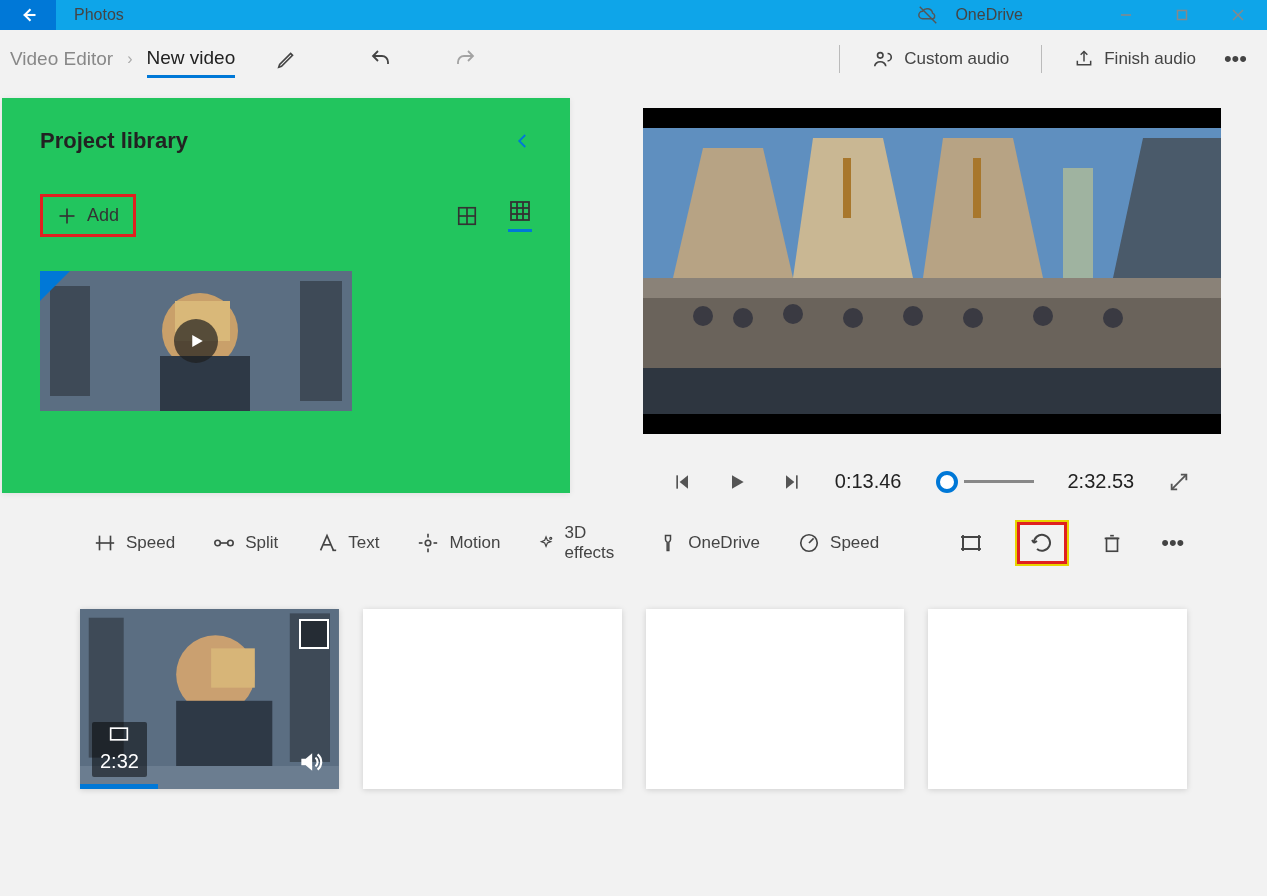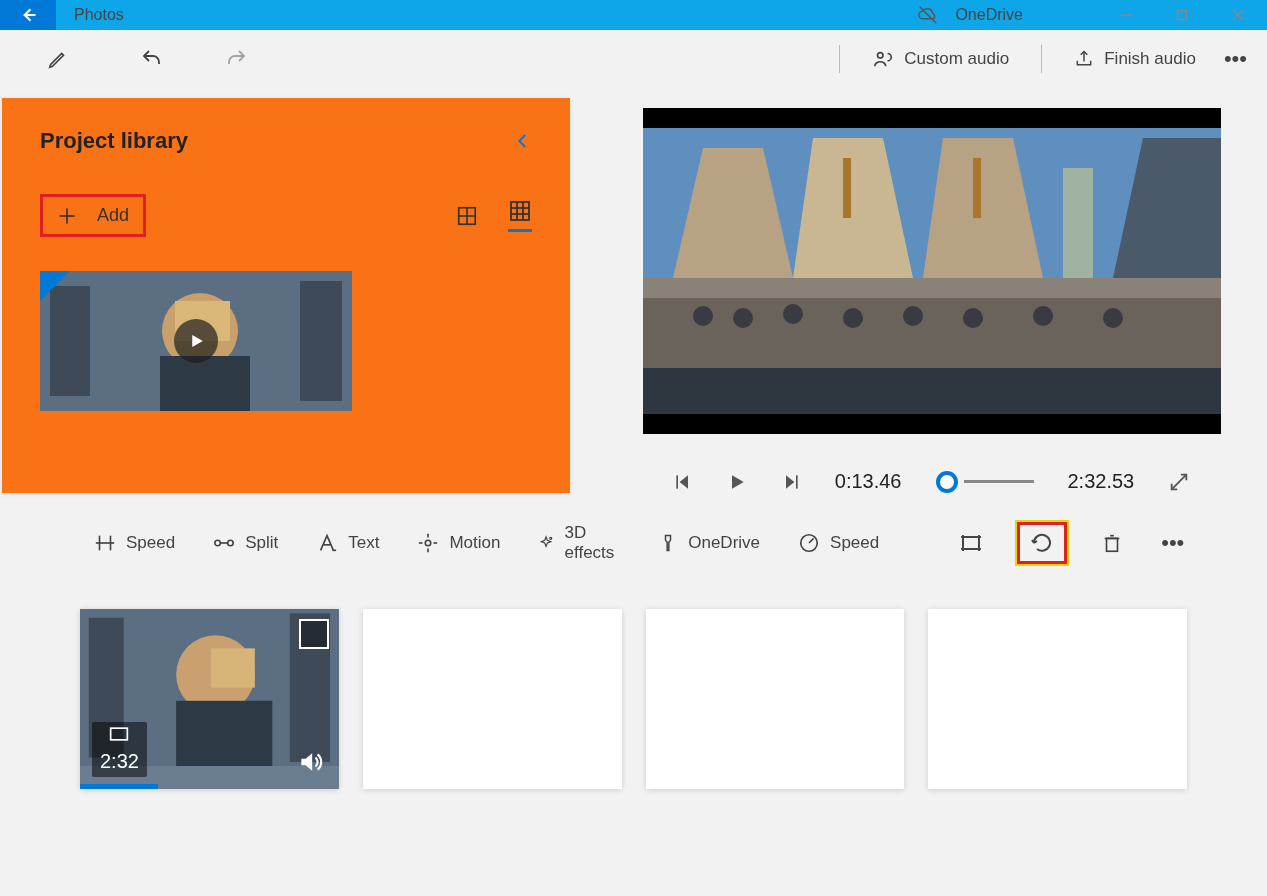--- a/index.html
+++ b/index.html
@@ -22,26 +22,26 @@
 .tool-icon { width: 44px; height: 44px; display: flex; align-items: center; justify-content: center; color: #555; }
 .toolbar-spacer { flex: 1; }
 .vdiv { width: 1px; height: 28px; background: #bbb; margin: 0 18px; }
 .toolbar-btn { display: flex; align-items: center; gap: 10px; font-size: 17px; color: #444; padding: 0 14px; height: 44px; }
 .more { font-size: 22px; color: #444; padding: 0 14px; }
 
 
 .main { display: flex; padding: 10px 0 0 0; gap: 0; }
 
 
-.panel { width: 568px; background: #f97316; margin-left: 2px; padding: 30px 38px 30px 38px; box-shadow: 0 1px 6px rgba(0,0,0,0.08); }
+.panel { width: 568px; background: #22c55e; margin-left: 2px; padding: 30px 38px 30px 38px; box-shadow: 0 1px 6px rgba(0,0,0,0.08); }
 .panel-head { display: flex; align-items: center; justify-content: space-between; }
 .panel-title { font-size: 22px; font-weight: 600; color: #222; }
 .collapse { color: #0078d7; font-size: 22px; }
 .panel-tools { display: flex; align-items: center; justify-content: space-between; margin-top: 40px; }
-.add-btn { display: flex; align-items: center; gap: 20px; font-size: 18px; color: #333; padding: 8px 14px; border: 3px solid #e02020; }
+.add-btn { display: flex; align-items: center; gap: 10px; font-size: 18px; color: #333; padding: 8px 14px; border: 3px solid #e02020; }
 .view-toggle { display: flex; align-items: center; gap: 30px; }
 .grid-icon { color: #333; }
 .grid-icon.active { color: #333; border-bottom: 3px solid #0078d7; padding-bottom: 6px; }
 
 
 .lib-thumb { margin-top: 34px; width: 312px; height: 140px; background: #7a8fa6; position: relative; overflow: hidden; }
 .lib-thumb .corner { position: absolute; top: 0; left: 0; width: 0; height: 0; border-top: 30px solid #0078d7; border-right: 30px solid transparent; }
 .lib-thumb .playc { position: absolute; top: 50%; left: 50%; width: 44px; height: 44px; border-radius: 50%; background: rgba(30,30,30,0.7); transform: translate(-50%,-50%); display: flex; align-items: center; justify-content: center; color: #fff; }
 .lib-thumb .art { position: absolute; inset: 0; }
 
@@ -104,20 +104,25 @@
     <div class="win-btn">
         <svg width="12" height="12" viewBox="0 0 12 12" stroke="#888" stroke-width="1.5">
           <line x1="1" y1="1" x2="11" y2="11"></line>
           <line x1="11" y1="1" x2="1" y2="11"></line>
         </svg>
       </div>
   </div>
 </div>
 
 <div class="toolbar">
+  <div class="breadcrumb">
+    <span class="breadcrumb-item">Video Editor</span>
+    <span class="chev">›</span>
+    <span class="breadcrumb-item active">New video</span>
+  </div>
   <div class="tool-icon" style="margin-left:30px">
     <svg width="22" height="22" viewBox="0 0 24 24" fill="none" stroke="#444" stroke-width="1.8">
         <path d="M3 21l3-1 12-12-2-2L4 18l-1 3z"></path>
       </svg>
   </div>
   <div class="tool-icon" style="margin-left:50px">
     <svg width="24" height="24" viewBox="0 0 24 24" fill="none" stroke="#444" stroke-width="1.8">
         <path d="M9 14l-5-5 5-5"></path>
         <path d="M4 9h9a6 6 0 016 6v2"></path>
       </svg>

